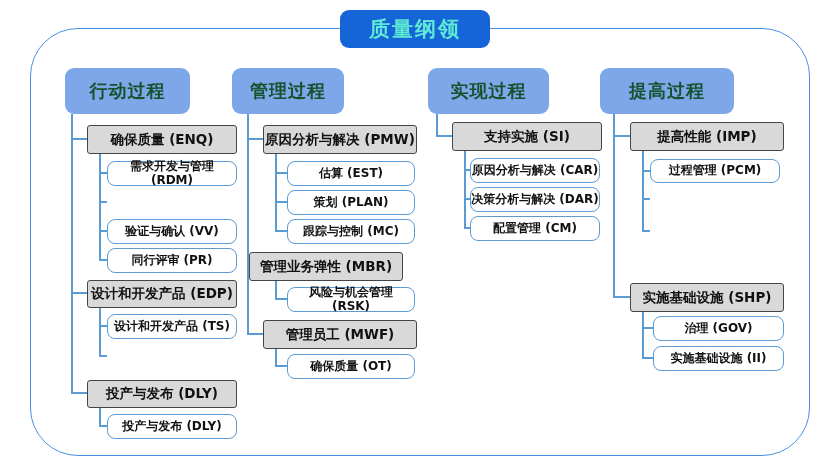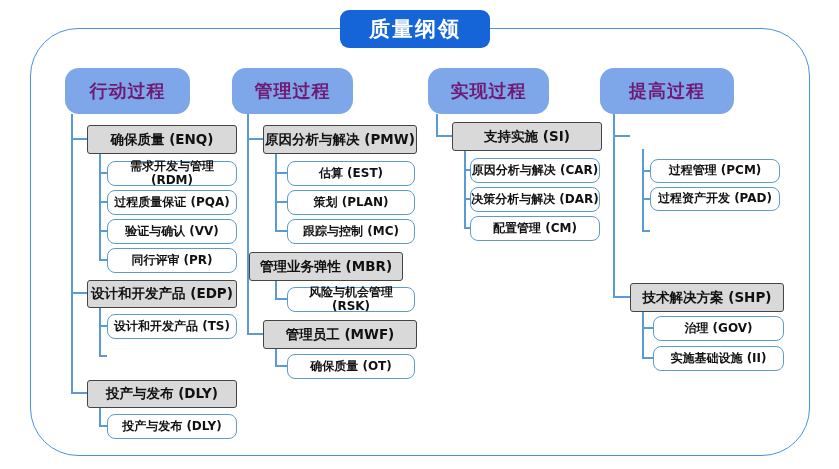--- a/index.html
+++ b/index.html
@@ -6,53 +6,52 @@
   .canvas{
     position:relative;width:839px;height:469px;background:#ffffff;overflow:hidden;
     font-family:"DejaVu Sans","Liberation Sans",sans-serif;
   }
   .frame{
     position:absolute;left:30px;top:28px;width:778px;height:426px;
     border:1.5px solid #4a90e2;border-radius:48px;background:#ffffff;
   }
   .title{
     position:absolute;left:340px;top:10px;width:150px;height:38px;
-    background:#1565d8;border-radius:9px;color:#ffffff;font-size:21px;font-weight:bold;
+    background:#1565d8;border-radius:9px;color:#5eead4;font-size:21px;font-weight:bold;
     display:flex;align-items:center;justify-content:center;z-index:3;letter-spacing:2px;
   }
   .hdr{
-    position:absolute;top:68px;height:46px;background:#7da7e8;border-radius:14px;
-    color:#701a75;font-size:18px;font-weight:bold;display:flex;align-items:center;justify-content:center;
+    position:absolute;top:68px;height:46px;background:#7da7e8;border-radius:9px;
+    color:#14532d;font-size:18px;font-weight:bold;display:flex;align-items:center;justify-content:center;
     z-index:2;letter-spacing:1px;
   }
   .node{
     position:absolute;display:flex;align-items:center;justify-content:center;
     color:#111111;font-weight:bold;text-align:center;white-space:pre-line;line-height:1.15;z-index:2;
   }
   .g{ background:#d9d9d9;border:1.6px solid #454545;border-radius:3px;font-size:13.5px; }
   .w{ background:#ffffff;border:1.4px solid #5b9bd5;border-radius:8px;font-size:12px; }
   .ln{ position:absolute;background:#5b9bd5;z-index:1; }
 </style>
 </head>
 <body>
 
 <div class="canvas">
 
   <div class="frame"></div>
 
   <div class="title">质量纲领</div>
 
   <div class="hdr" style="left:65px;width:125px">行动过程</div>
-  <div class="hdr" style="left:232px;width:121px">管理过程</div>
+  <div class="hdr" style="left:232px;width:112px">管理过程</div>
   <div class="hdr" style="left:428px;width:121px">实现过程</div>
   <div class="hdr" style="left:600px;width:134px">提高过程</div>
 
   <div class="node g" style="left:87px;top:125px;width:148px;height:27px">确保质量 (ENQ)</div>
   <div class="node w" style="left:107px;top:161px;width:128px;height:23px">需求开发与管理 (RDM)</div>
-  <div class="node w" style="left:107px;top:190px;width:128px;height:23px">过程质量保证 (PQA)</div>
   <div class="node w" style="left:107px;top:219px;width:128px;height:23px">验证与确认 (VV)</div>
   <div class="node w" style="left:107px;top:248px;width:128px;height:23px">同行评审 (PR)</div>
   <div class="node g" style="left:87px;top:280px;width:148px;height:26px">设计和开发产品 (EDP)</div>
   <div class="node w" style="left:107px;top:314px;width:128px;height:23px">设计和开发产品 (TS)</div>
   <div class="node g" style="left:87px;top:380px;width:148px;height:26px">投产与发布 (DLY)</div>
   <div class="node w" style="left:107px;top:414px;width:128px;height:23px">投产与发布 (DLY)</div>
 
   <div class="node g" style="left:263px;top:125px;width:152px;height:27px">原因分析与解决 (PMW)</div>
   <div class="node w" style="left:287px;top:161px;width:126px;height:23px">估算 (EST)</div>
   <div class="node w" style="left:287px;top:190px;width:126px;height:23px">策划 (PLAN)</div>
@@ -60,23 +59,23 @@
   <div class="node g" style="left:249px;top:252px;width:152px;height:27px">管理业务弹性 (MBR)</div>
   <div class="node w" style="left:287px;top:287px;width:126px;height:23px">风险与机会管理 (RSK)</div>
   <div class="node g" style="left:263px;top:320px;width:152px;height:27px">管理员工 (MWF)</div>
   <div class="node w" style="left:287px;top:354px;width:126px;height:23px">确保质量 (OT)</div>
 
   <div class="node g" style="left:452px;top:122px;width:148px;height:27px">支持实施 (SI)</div>
   <div class="node w" style="left:470px;top:158px;width:128px;height:23px">原因分析与解决 (CAR)</div>
   <div class="node w" style="left:470px;top:187px;width:128px;height:23px">决策分析与解决 (DAR)</div>
   <div class="node w" style="left:470px;top:216px;width:128px;height:23px">配置管理 (CM)</div>
 
+  <div class="node g" style="left:630px;top:122px;width:152px;height:27px">提高性能 (IMP)</div>
   <div class="node w" style="left:650px;top:159px;width:128px;height:22px">过程管理 (PCM)</div>
-  <div class="node w" style="left:650px;top:187px;width:128px;height:22px">过程资产开发 (PAD)</div>
-  <div class="node g" style="left:630px;top:283px;width:152px;height:27px">技术解决方案 (SHP)</div>
+  <div class="node g" style="left:630px;top:283px;width:152px;height:27px">实施基础设施 (SHP)</div>
   <div class="node w" style="left:653px;top:316px;width:129px;height:23px">治理 (GOV)</div>
   <div class="node w" style="left:653px;top:346px;width:129px;height:23px">实施基础设施 (II)</div>
 
   <i class="ln" style="left:71px;top:114px;width:1.6px;height:279px"></i>
   <i class="ln" style="left:71px;top:138px;width:16px;height:1.6px"></i>
   <i class="ln" style="left:71px;top:292px;width:16px;height:1.6px"></i>
   <i class="ln" style="left:71px;top:392px;width:16px;height:1.6px"></i>
   <i class="ln" style="left:99px;top:152px;width:1.6px;height:108px"></i>
   <i class="ln" style="left:99px;top:172px;width:8px;height:1.6px"></i>
   <i class="ln" style="left:99px;top:201px;width:8px;height:1.6px"></i>

